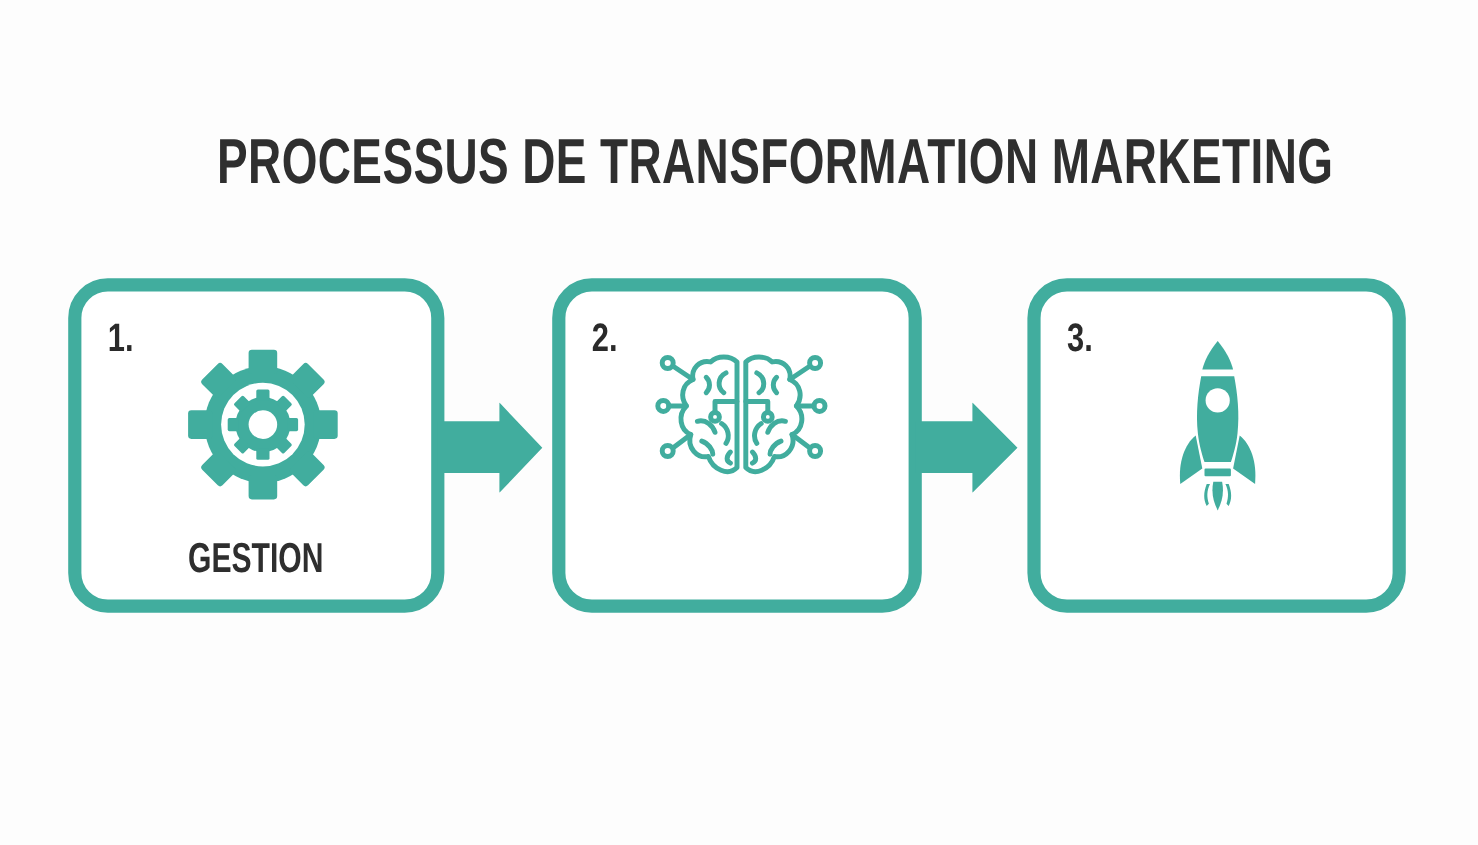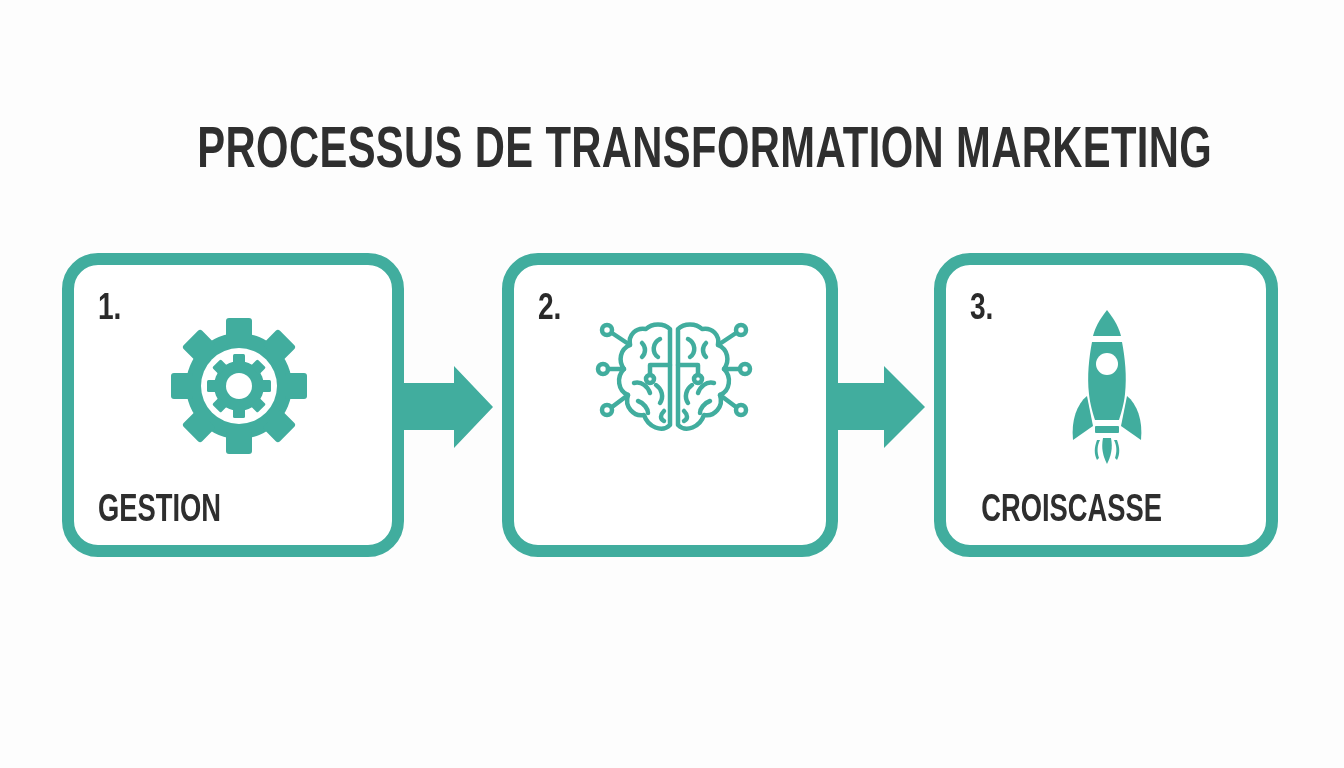--- a/index.html
+++ b/index.html
@@ -24,21 +24,21 @@
       box-sizing: border-box; border: 12px solid #41ad9e;
       border-radius: 36px; background: #ffffff;
     }
     .step-num {
       position: absolute; left: 24px; top: 24px;
       font-size: 36px; font-weight: bold; line-height: 36px; color: #2a2a2a;
       transform: scaleX(0.78); transform-origin: left center;
     }
     .step-label {
       position: absolute; left: 0; right: 0; top: 224px;
-      text-align: left; white-space: nowrap;
+      text-align: center; white-space: nowrap;
     }
     .step-label span {
       display: inline-block;
       font-size: 38px; font-weight: bold; line-height: 38px; color: #2e2e2e;
       transform: scaleX(0.72); transform-origin: center;
     }
     .icon { position: absolute; }
     .arrow { position: absolute; top: 366px; }
   </style>
 </head>
@@ -149,16 +149,13 @@
       <path d="M64 98 C74 106 80 122 78 142 L58 128 C60 118 62 108 64 98 Z"></path>
 
       <rect x="32" y="128" width="24" height="7" rx="1"></rect>
 
       <path d="M44 166 C40 158 38 150 40 140 L48 140 C50 150 48 158 44 166 Z"></path>
       <path d="M34 142 C31 150 31 156 34 162 L36 160 C34 154 34 148 37 142 Z"></path>
       <path d="M54 142 C57 150 57 156 54 162 L52 160 C54 154 54 148 51 142 Z"></path>
     </g>
     <circle cx="44" cy="66" r="11" fill="#ffffff"></circle>
   </svg>
-  <div class="step-label">
-    <span>CROISCASSE</span>
-  </div>
 </div>
 
 </body></html>

